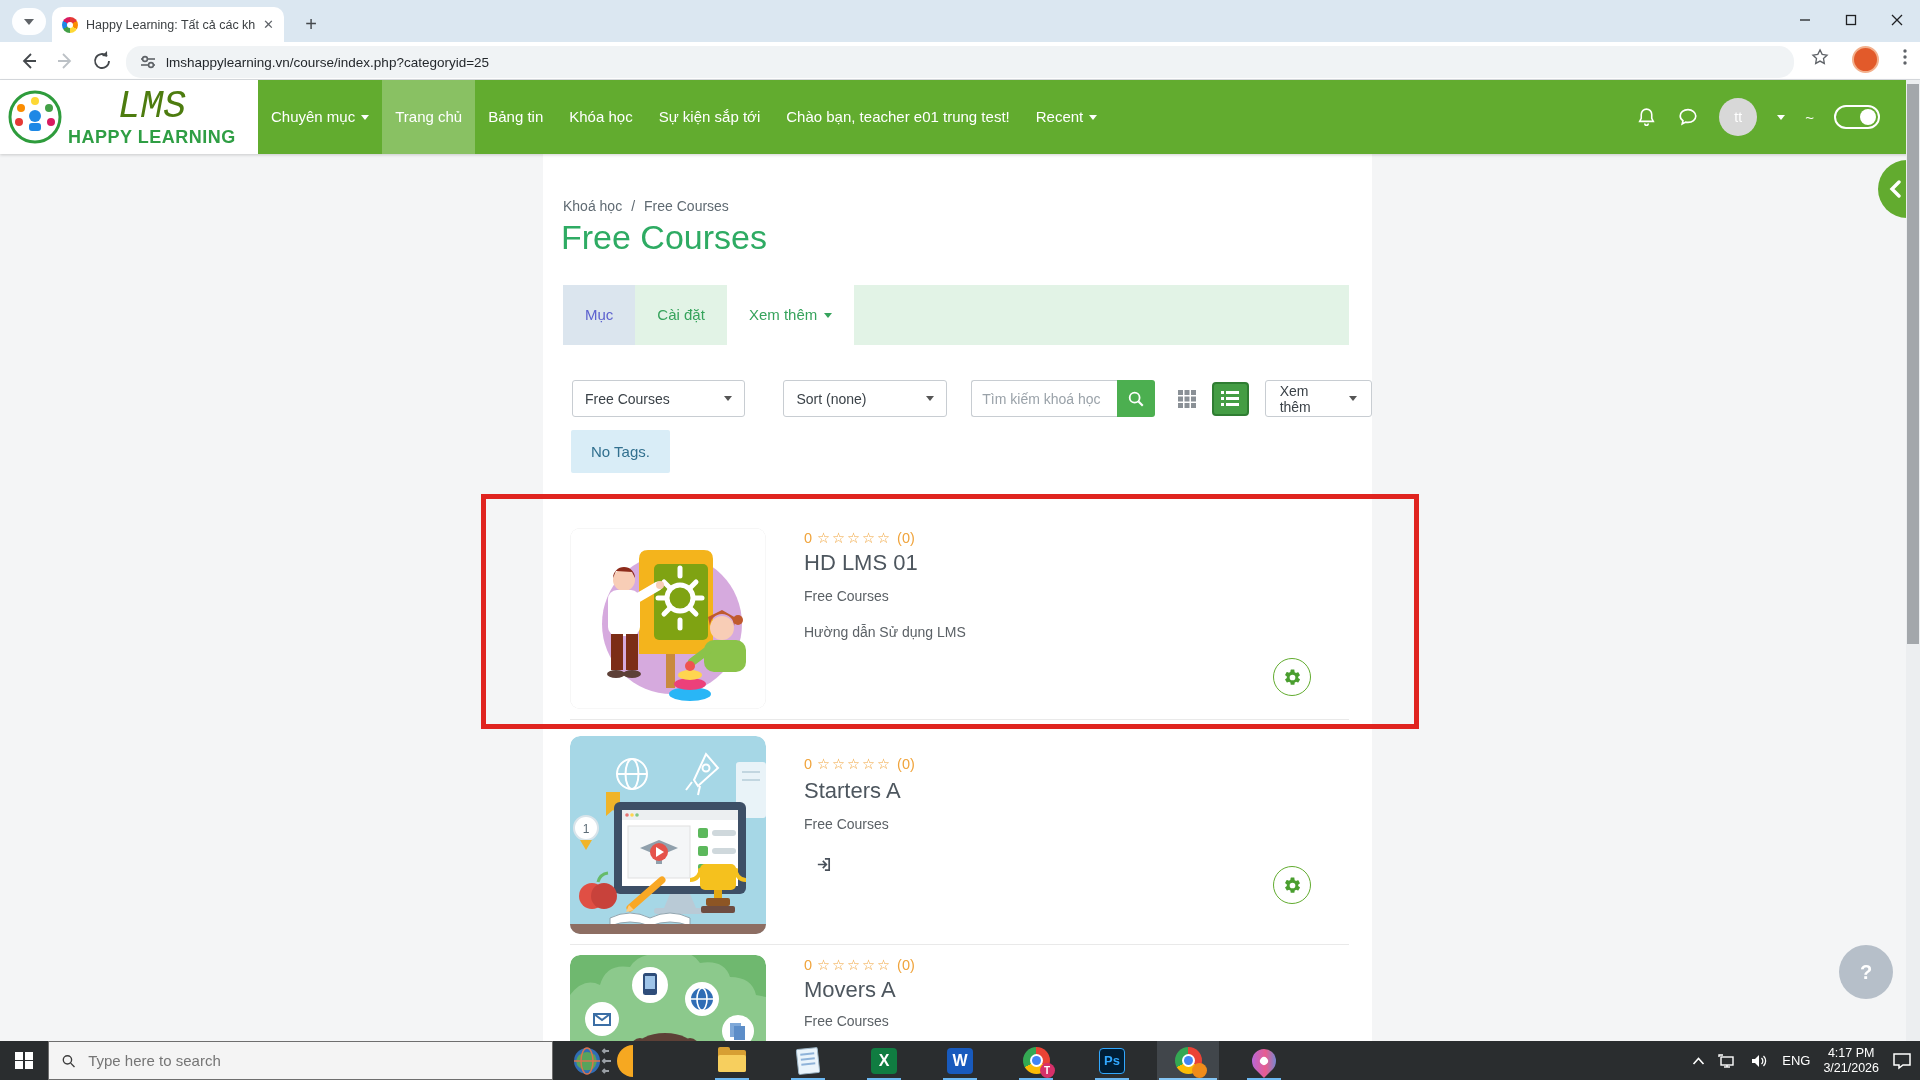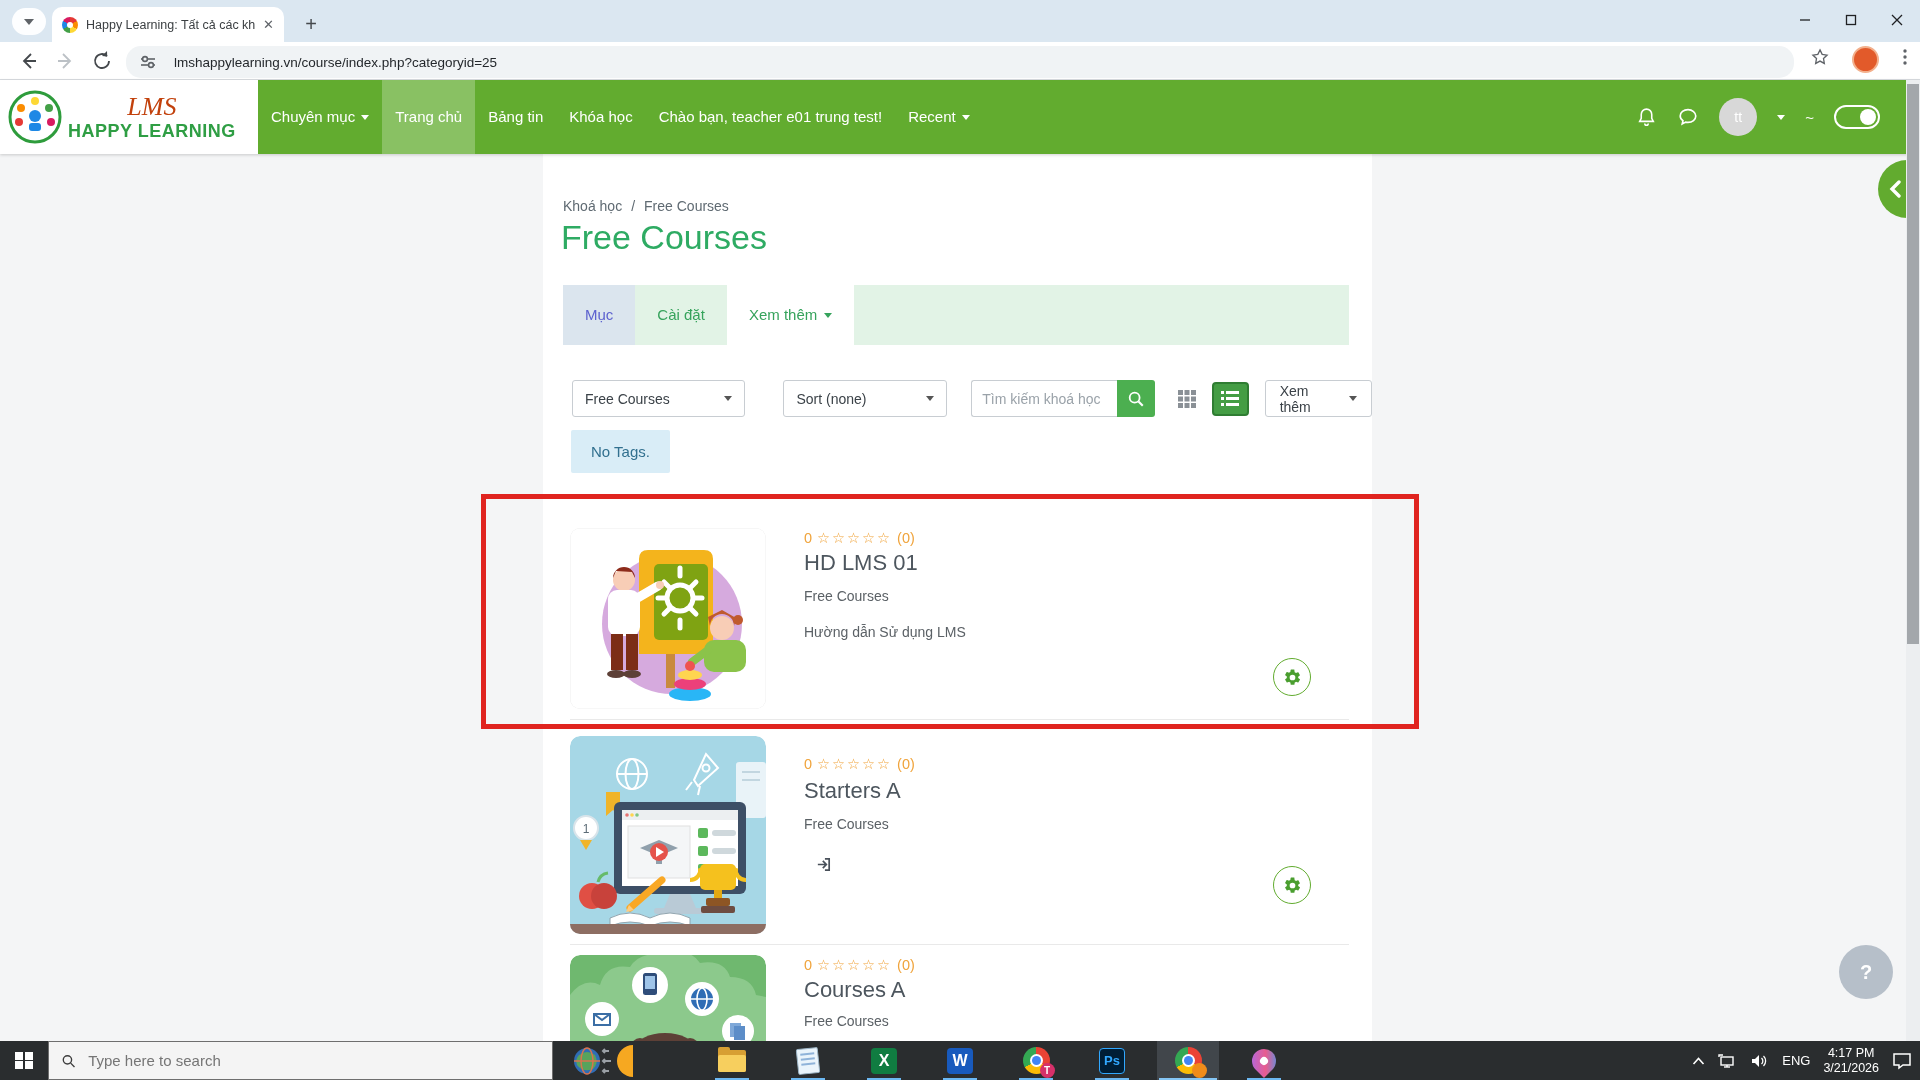--- a/index.html
+++ b/index.html
@@ -21,32 +21,32 @@
   .tab-title{font-size:12.5px;color:#3c4043;white-space:nowrap;overflow:hidden;flex:1;}
   .tab-close{font-size:13px;color:#5f6368;flex:none;}
   .newtab{position:absolute;left:296px;top:9px;width:30px;height:30px;display:flex;align-items:center;
     justify-content:center;font-size:20px;color:#45494d;}
   .win-controls{position:absolute;right:0;top:0;height:40px;display:flex;}
   .win-btn{width:46px;height:40px;display:flex;align-items:center;justify-content:center;color:#202124;}
   .toolbar{position:absolute;left:0;top:42px;width:1920px;height:38px;background:#fff;
     border-bottom:1px solid #d9dde1;}
   .nav-arrow{position:absolute;top:7px;width:24px;height:24px;}
   .urlpill{position:absolute;left:126px;top:46px;width:1668px;height:29px;border-radius:15px;
-    background:#f0f3f5;display:flex;align-items:center;gap:18px;padding:16px 14px;}
+    background:#f0f3f5;display:flex;align-items:center;gap:10px;padding:16px 14px;}
   .url-text{font-size:13.5px;color:#24282c;}
   .toolbar-right-icon{position:absolute;top:47px;}
   .profile-dot{position:absolute;left:1852px;top:46px;width:27px;height:27px;border-radius:50%;
     background:#e25a2a;border:2px solid #f3b08c;}
 
   
   .site-header{position:absolute;left:0;top:80px;width:1920px;height:74px;background:#fff;
     box-shadow:0 1px 3px rgba(0,0,0,.18);z-index:2;display:flex;}
   .logo-area{width:258px;height:74px;display:flex;align-items:center;gap:6px;padding-left:8px;background:#fff;}
   .logo-textcol{display:flex;flex-direction:column;align-items:center;line-height:1;}
-  .logo-script{font-family:Liberation Serif, serif;font-style:italic;font-size:26px;color:#c2410c;}
+  .logo-script{font-family:Liberation Mono, monospace;font-style:italic;font-size:38px;color:#4d7c0f;}
   .logo-title{font-size:18px;font-weight:bold;color:#2f9e44;letter-spacing:.5px;margin-top:2px;}
   .greennav{flex:1;background:#62ac2f;display:flex;align-items:center;position:relative;}
   .navitem{height:74px;line-height:74px;padding:0 13px;color:#fff;font-size:15px;white-space:nowrap;
     display:flex;align-items:center;gap:6px;}
   .navitem.active{background:rgba(255,255,255,.25);align-items:flex-end;}
   .nav-caret{width:0;height:0;border-left:4px solid transparent;border-right:4px solid transparent;
     border-top:5px solid #fff;}
   .nav-right{position:absolute;right:40px;top:0;height:74px;display:flex;align-items:center;gap:20px;}
   .nav-avatar{width:38px;height:38px;border-radius:50%;background:#d8d8d8;color:#fff;font-size:14px;
     display:flex;align-items:center;justify-content:center;}
@@ -248,20 +248,23 @@
         <span class="nav-caret"></span>
       </div>
       <div class="navitem active">
         <span>Trang chủ</span>
       </div>
       <div class="navitem">
         <span>Bảng tin</span>
       </div>
       <div class="navitem">
         <span>Khóa học</span>
+      </div>
+      <div class="navitem">
+        <span>Sự kiện sắp tới</span>
       </div>
       <div class="navitem">
         <span>Chào bạn, teacher e01 trung test!</span>
       </div>
       <div class="navitem">
         <span>Recent</span>
         <span class="nav-caret"></span>
       </div>
       <div class="nav-right">
         <svg width="21" height="22" viewBox="0 0 24 24">
@@ -512,21 +515,21 @@
           <circle cx="70" cy="92" r="9" fill="#5d4037"></circle>
             <circle cx="120" cy="92" r="9" fill="#5d4037"></circle>
           <circle cx="95" cy="108" r="22" fill="#f1c3a9"></circle>
         </svg>
       </div>
       <div class="c-rating">
         <span>0</span>
         <span class="c-stars">☆☆☆☆☆</span>
         <span>(0)</span>
       </div>
-      <div class="c-title">Courses A</div>
+      <div class="c-title">Movers A</div>
       <div class="c-cat" style="top:58px;">Free Courses</div>
     </div>
   </div>
 
   <div class="redbox"></div>
 
   <div class="drawer-toggle">
     <svg width="14" height="18" viewBox="0 0 14 18">
       <path d="M11 2 L4 9 L11 16" fill="none" stroke="#fff" stroke-width="3.4" stroke-linecap="round"></path>
     </svg>

